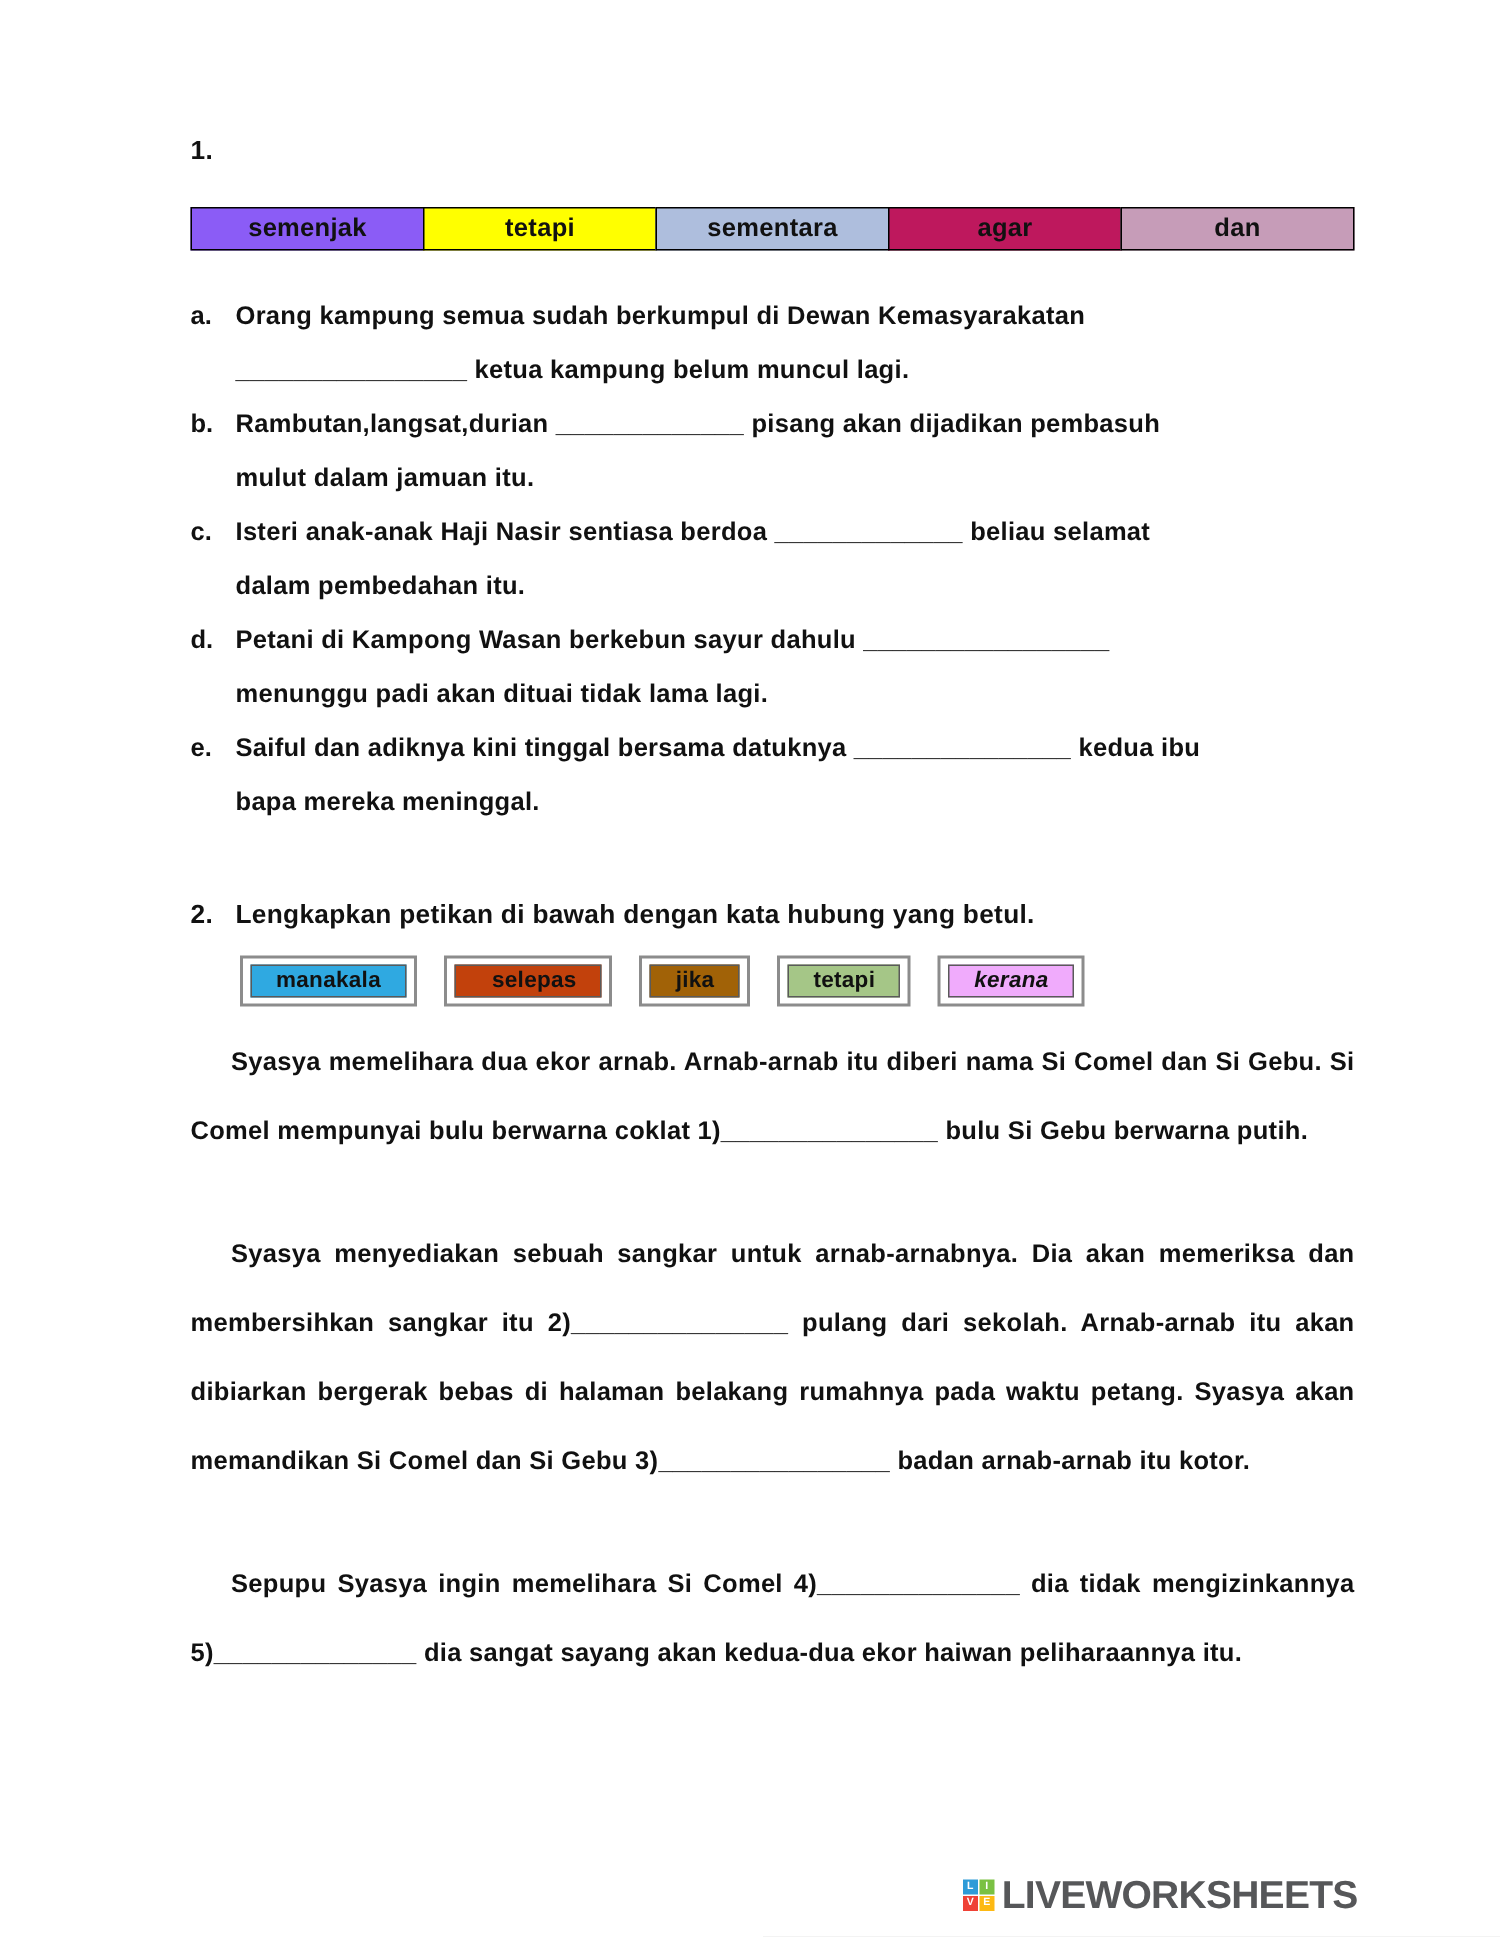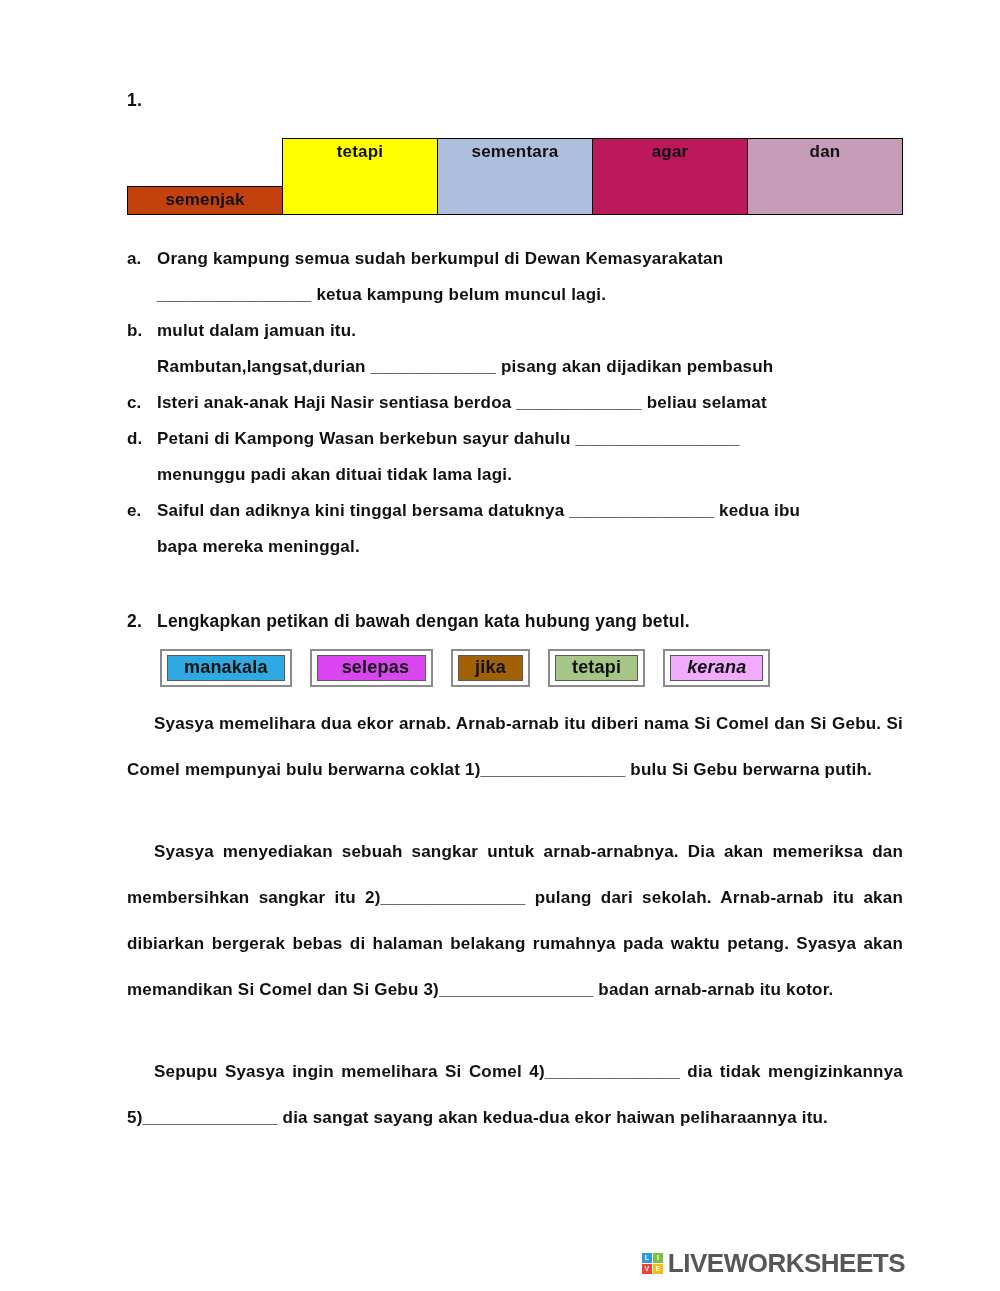--- a/index.html
+++ b/index.html
@@ -62,21 +62,21 @@
     margin: 16px 0 4px 33px;
     align-items: center;
   }
   .word-box {
     border: 2px solid #8c8c8c;
     background: #ffffff;
     padding: 4px 5px;
   }
   .word-box-inner {
     border: 1px solid #5a5a5a;
-    font-size: 18px;
+    font-size: 15px;
     letter-spacing: 0.2px;
     padding: 1px 16px 2px 16px;
     text-align: center;
     white-space: nowrap;
   }
   .passage { margin-top: 14px; }
   .para {
     font-size: 17px;
     line-height: 46px;
     letter-spacing: 0.2px;
@@ -123,49 +123,50 @@
 <body>
 
 <div class="page">
   <div class="content">
 
     <div class="section-title">
       <span class="sec-num">1.</span>
     </div>
 
     <div class="word-bank">
-      <div class="bank-cell" style="background-color: #c2410c; margin-top: 48px;">semenjak</div>
+      <div class="bank-cell" style="background-color: #8b5cf6;">semenjak</div>
       <div class="bank-cell" style="background-color: rgb(255, 255, 0);">tetapi</div>
       <div class="bank-cell" style="background-color: rgb(174, 190, 221);">sementara</div>
       <div class="bank-cell" style="background-color: #be185d;">agar</div>
       <div class="bank-cell" style="background-color: rgb(198, 156, 184);">dan</div>
     </div>
 
     <div class="questions">
 
       <div class="question">
         <div class="q-letter">a.</div>
         <div class="q-body">
           <div class="q-line">Orang kampung semua sudah berkumpul di Dewan Kemasyarakatan</div>
           <div class="q-line">________________ ketua kampung belum muncul lagi.</div>
         </div>
       </div>
 
       <div class="question">
         <div class="q-letter">b.</div>
         <div class="q-body">
+          <div class="q-line">Rambutan,langsat,durian _____________ pisang akan dijadikan pembasuh</div>
           <div class="q-line">mulut dalam jamuan itu.</div>
-          <div class="q-line">Rambutan,langsat,durian _____________ pisang akan dijadikan pembasuh</div>
         </div>
       </div>
 
       <div class="question">
         <div class="q-letter">c.</div>
         <div class="q-body">
           <div class="q-line">Isteri anak-anak Haji Nasir sentiasa berdoa _____________ beliau selamat</div>
+          <div class="q-line">dalam pembedahan itu.</div>
         </div>
       </div>
 
       <div class="question">
         <div class="q-letter">d.</div>
         <div class="q-body">
           <div class="q-line">Petani di Kampong Wasan berkebun sayur dahulu _________________</div>
           <div class="q-line">menunggu padi akan dituai tidak lama lagi.</div>
         </div>
       </div>
@@ -183,21 +184,21 @@
     <div class="section-title section2-title">
       <span class="sec-num">2.</span>
       <span>Lengkapkan petikan di bawah dengan kata hubung yang betul.</span>
     </div>
 
     <div class="box-row">
       <div class="word-box">
         <div class="word-box-inner" style="background-color: rgb(47, 169, 225);">manakala</div>
       </div>
       <div class="word-box">
-        <div class="word-box-inner" style="background-color: #d946ef; padding-left: 24px;">selepas</div>
+        <div class="word-box-inner" style="background-color: #c2410c; padding-left: 24px;">selepas</div>
       </div>
       <div class="word-box">
         <div class="word-box-inner" style="background-color: #a16207;">jika</div>
       </div>
       <div class="word-box">
         <div class="word-box-inner" style="background-color: rgb(165, 198, 135);">tetapi</div>
       </div>
       <div class="word-box">
         <div class="word-box-inner" style="background-color: #f0abfc; font-style: italic;">kerana</div>
       </div>

